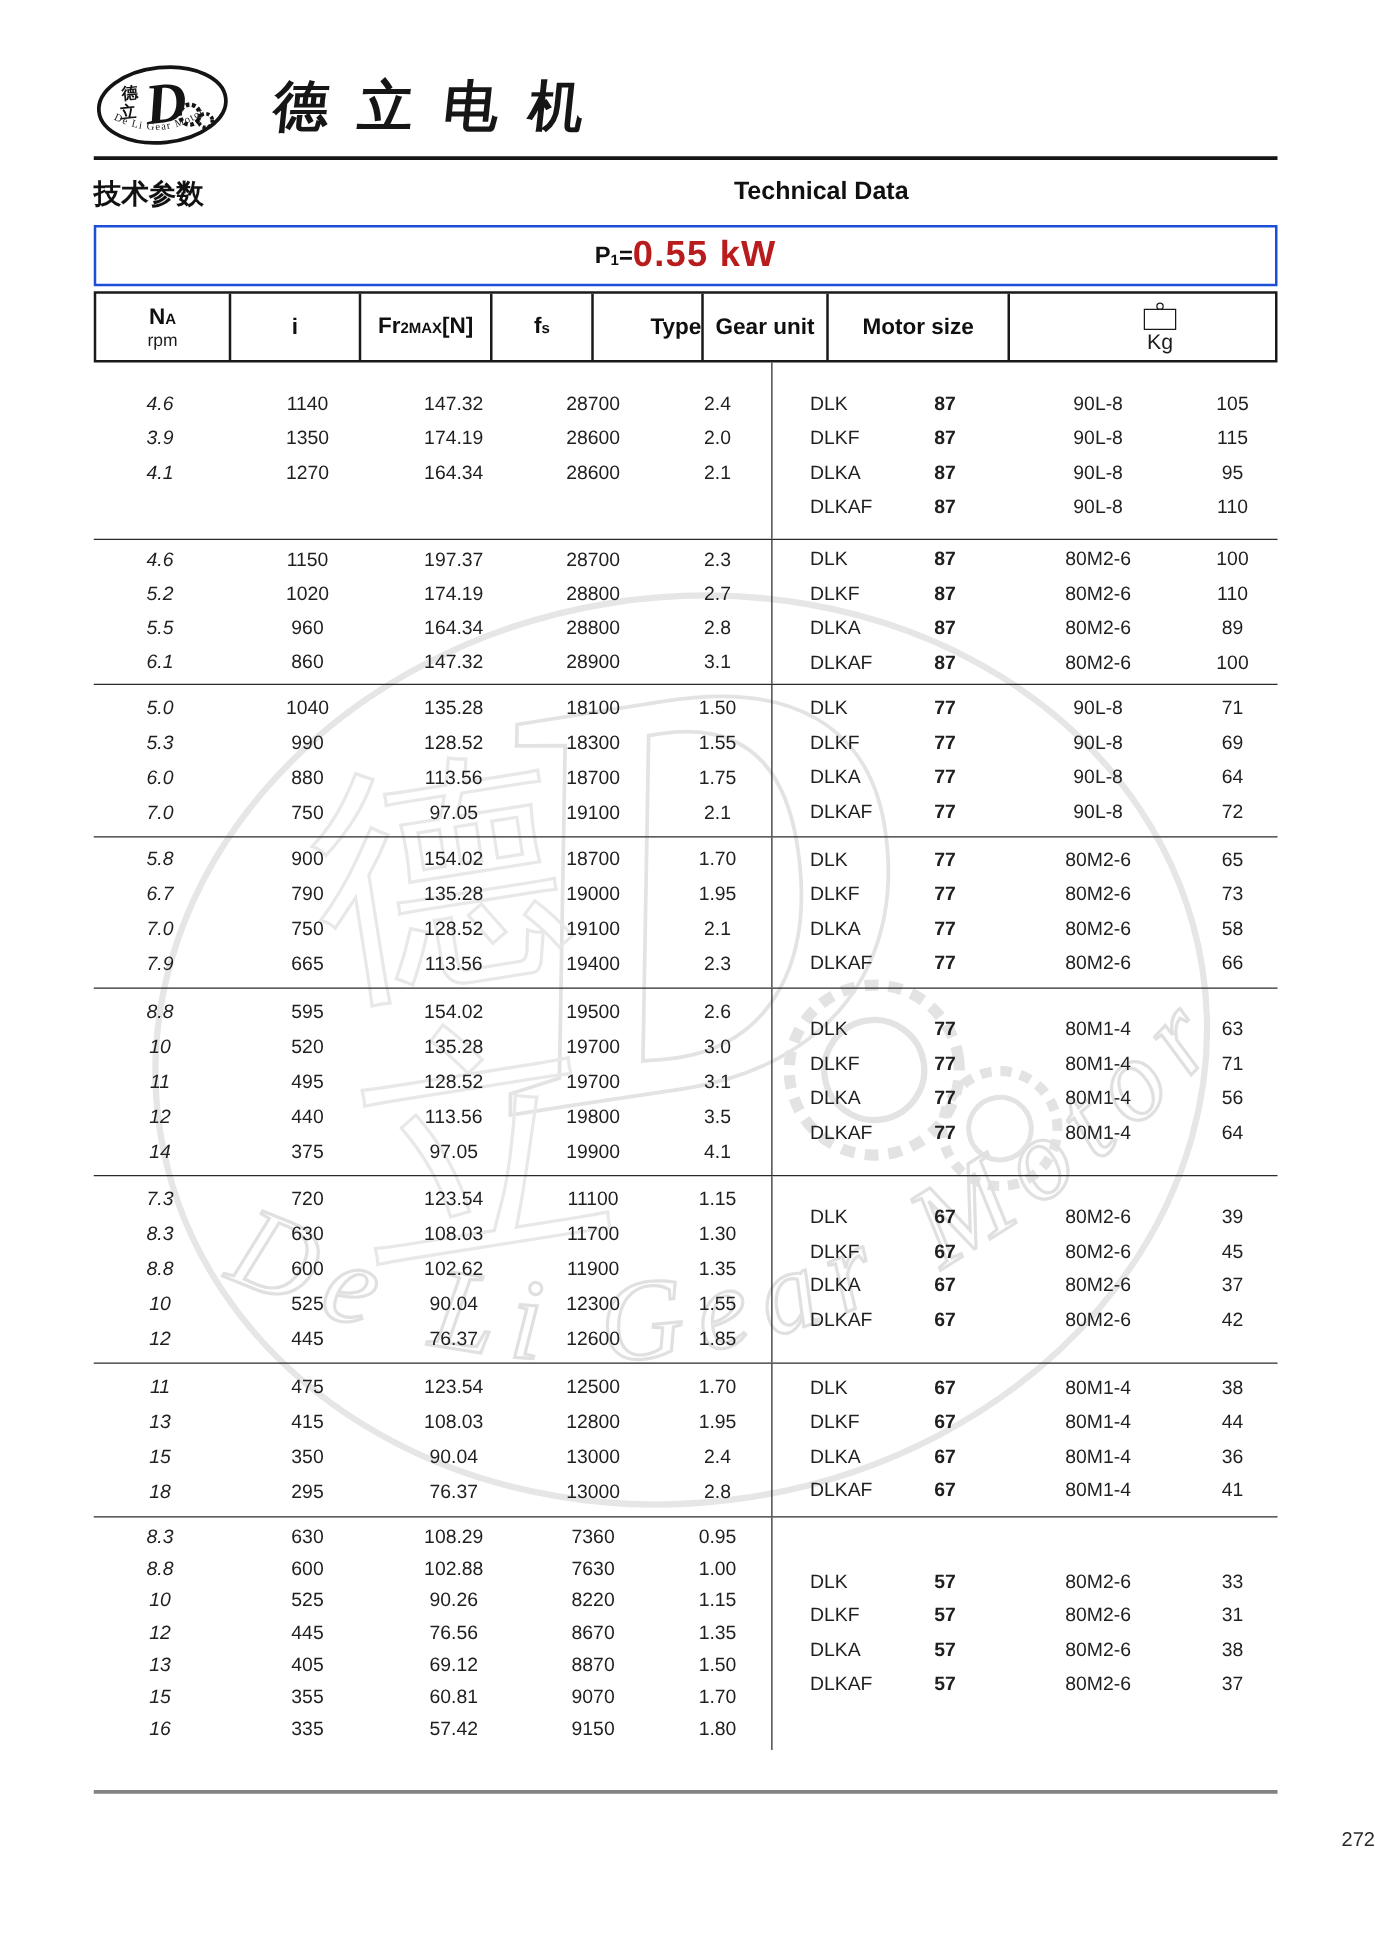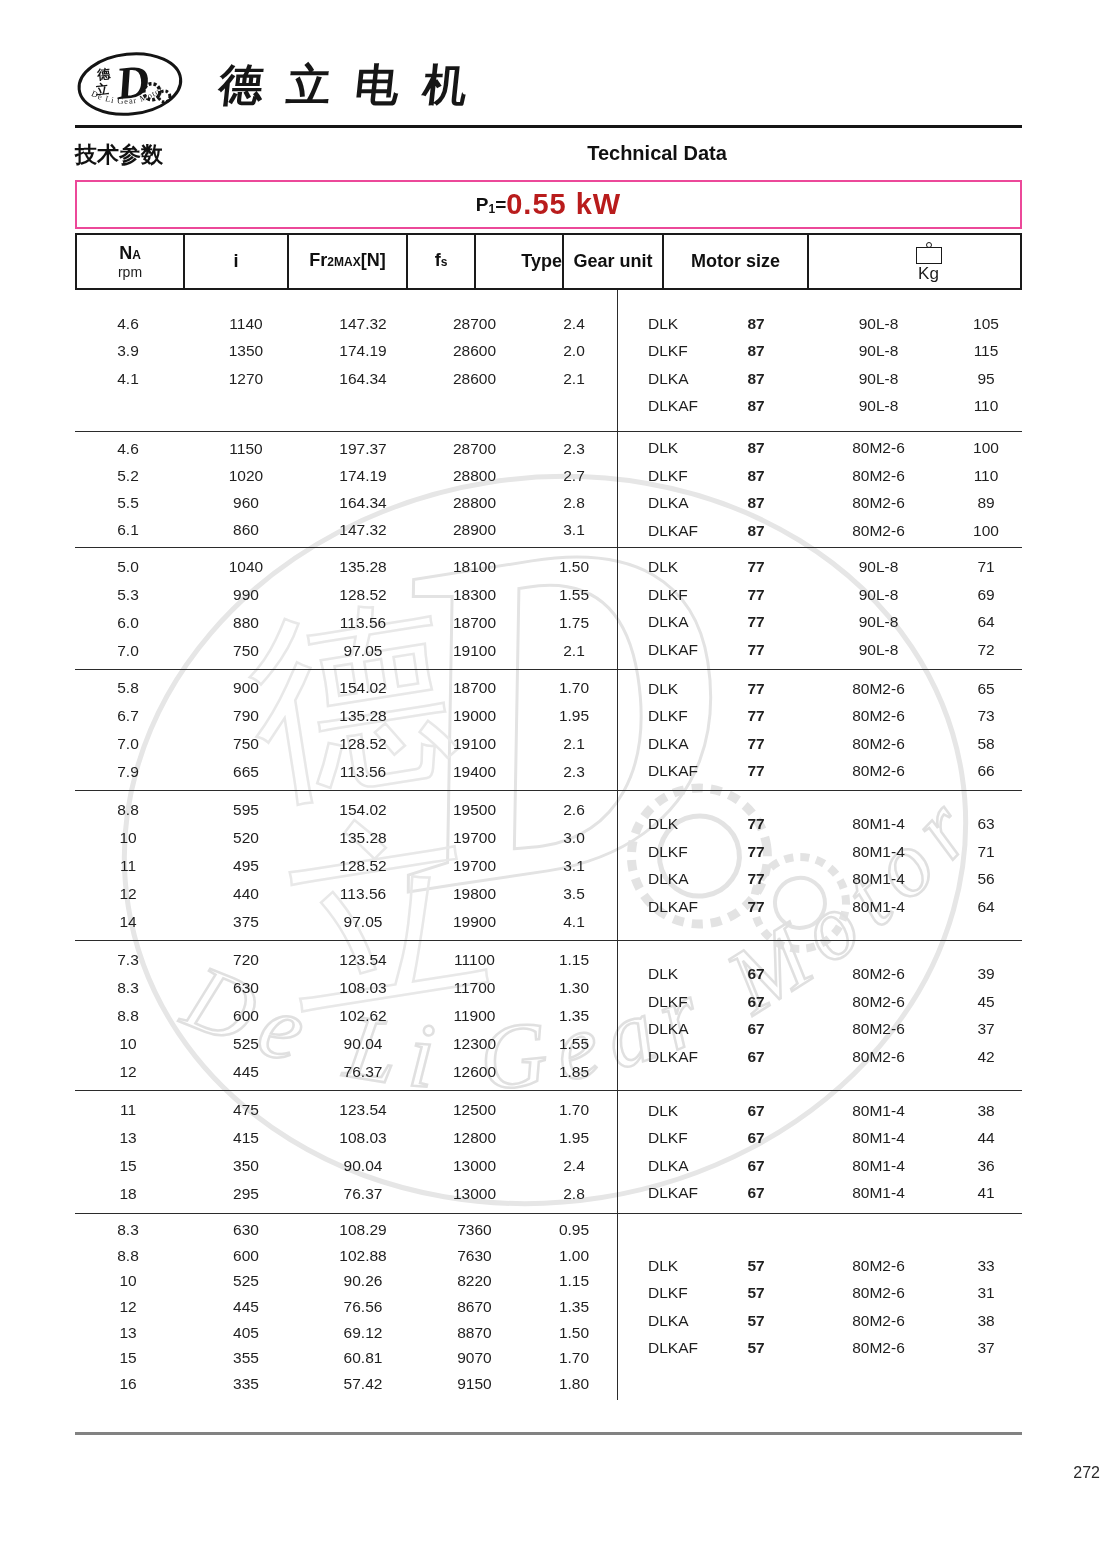--- a/index.html
+++ b/index.html
@@ -29,40 +29,40 @@
   .rule1{position:absolute;left:75px;top:125px;width:947px;height:3px;background:#151515;z-index:2;}
 
   
   .section-row{position:absolute;left:75px;top:140px;width:947px;height:32px;z-index:2;}
   .section-cn{position:absolute;left:0;top:0;font-size:22px;font-weight:bold;color:#111;}
   .section-en{position:absolute;left:582px;top:2px;transform:translateX(-50%);font-size:20px;font-weight:bold;color:#111;white-space:nowrap;}
 
   
   .power-box{
     position:absolute;left:75px;top:180px;width:947px;height:49px;
-    border:2px solid #ec4899;box-sizing:border-box;
+    border:2px solid #1d4ed8;box-sizing:border-box;
     display:flex;align-items:center;justify-content:center;z-index:2;background:transparent;
   }
   .power-small{font-size:19px;font-weight:bold;color:#111;}
   .power-sub{font-size:12px;font-weight:bold;vertical-align:-2px;}
   .power-value{font-size:29px;font-weight:bold;color:#b91c1c;letter-spacing:1px;text-align:right;}
 
   
   .thead{
     position:absolute;left:75px;top:233px;width:947px;height:57px;
     border:2px solid #1a1a1a;box-sizing:border-box;
     display:flex;z-index:2;background:transparent;
   }
   .hcell{
     display:flex;flex-direction:column;align-items:center;justify-content:center;
     box-sizing:border-box;
   }
   .hcell + .hcell{border-left:2px solid #1a1a1a;}
-  .hc0{width:106px;}.hc1{width:130px;}.hc2{width:104px;}.hc3{width:119px;align-items:center;}
-  .hc4{width:68px;}.hc5{width:88px;align-items:flex-end;}.hc6{width:100px;}.hc7{width:145px;}
+  .hc0{width:106px;}.hc1{width:130px;}.hc2{width:104px;}.hc3{width:105px;align-items:center;}
+  .hc4{width:81px;}.hc5{width:88px;align-items:flex-end;}.hc6{width:100px;}.hc7{width:145px;}
   .hc8{flex:1;padding-left:28px;}
   .hmain{font-size:18px;font-weight:bold;line-height:19px;color:#101010;}
   .hsub{font-size:12px;font-weight:bold;}
   .htail{font-size:18px;font-weight:bold;}
   .hline2{font-size:14px;line-height:15px;color:#1c1c1c;}
   .hline2:empty{display:none;}
   .kg-icon{position:relative;width:28px;height:23px;margin-bottom:1px;}
   .kg-knob{position:absolute;left:50%;top:0;transform:translateX(-50%);width:6px;height:6px;border:1.5px solid #1a1a1a;border-radius:50%;box-sizing:border-box;}
   .kg-body{position:absolute;left:50%;top:5px;transform:translateX(-50%);width:26px;height:17px;border:1.5px solid #1a1a1a;box-sizing:border-box;}
   .kg-label{font-size:17px;}
@@ -78,21 +78,21 @@
   .block:nth-child(3){height:122px;}
   .block:nth-child(4){height:121px;}
   .block:nth-child(5){height:150px;}
   .block:nth-child(6){height:150px;}
   .block:nth-child(7){height:123px;}
   .block:nth-child(8){height:187px;}
   .block:nth-child(1) .block-left,
   .block:nth-child(1) .block-right{justify-content:flex-start;padding-top:24px;gap:8.5px;}
   .drow{display:flex;height:19px;align-items:center;flex:0 0 auto;}
   .dcell{font-size:15.5px;color:#1f1f1f;text-align:center;box-sizing:border-box;}
-  .lc0{width:106px;}.lc1{width:130px;}.lc2{width:104px;}.lc3{width:119px;}.lc4{width:80px;}
+  .lc0{width:106px;font-style:italic;}.lc1{width:130px;}.lc2{width:104px;}.lc3{width:119px;}.lc4{width:80px;}
   .rc0{width:88px;text-align:left;padding-left:30px;}
   .rc1{width:100px;font-weight:bold;}.rc2{width:145px;}.rc3{width:70px;}
 
   
   .footer-line{position:absolute;left:75px;top:1432px;width:947px;height:3px;background:#828282;z-index:2;}
   .page-num{position:absolute;left:0;top:1464px;width:1100px;text-align:right;font-size:16px;color:#2a2a2a;z-index:2;}
 </style>
 </head>
 <body>
 

